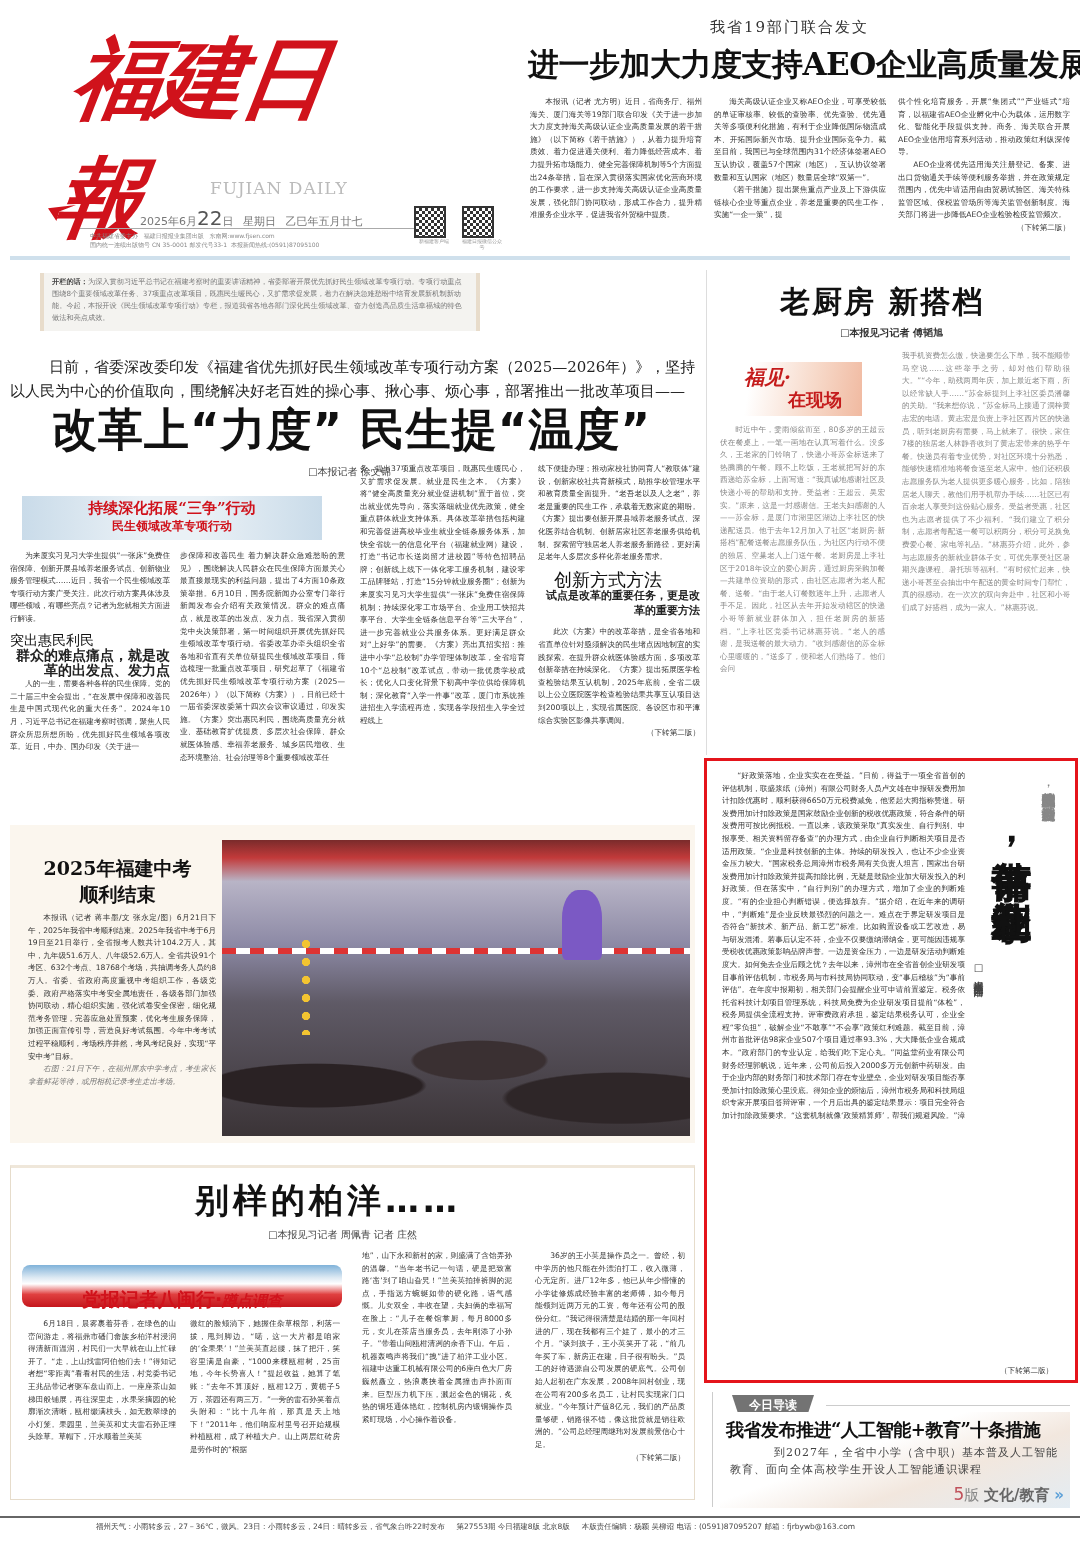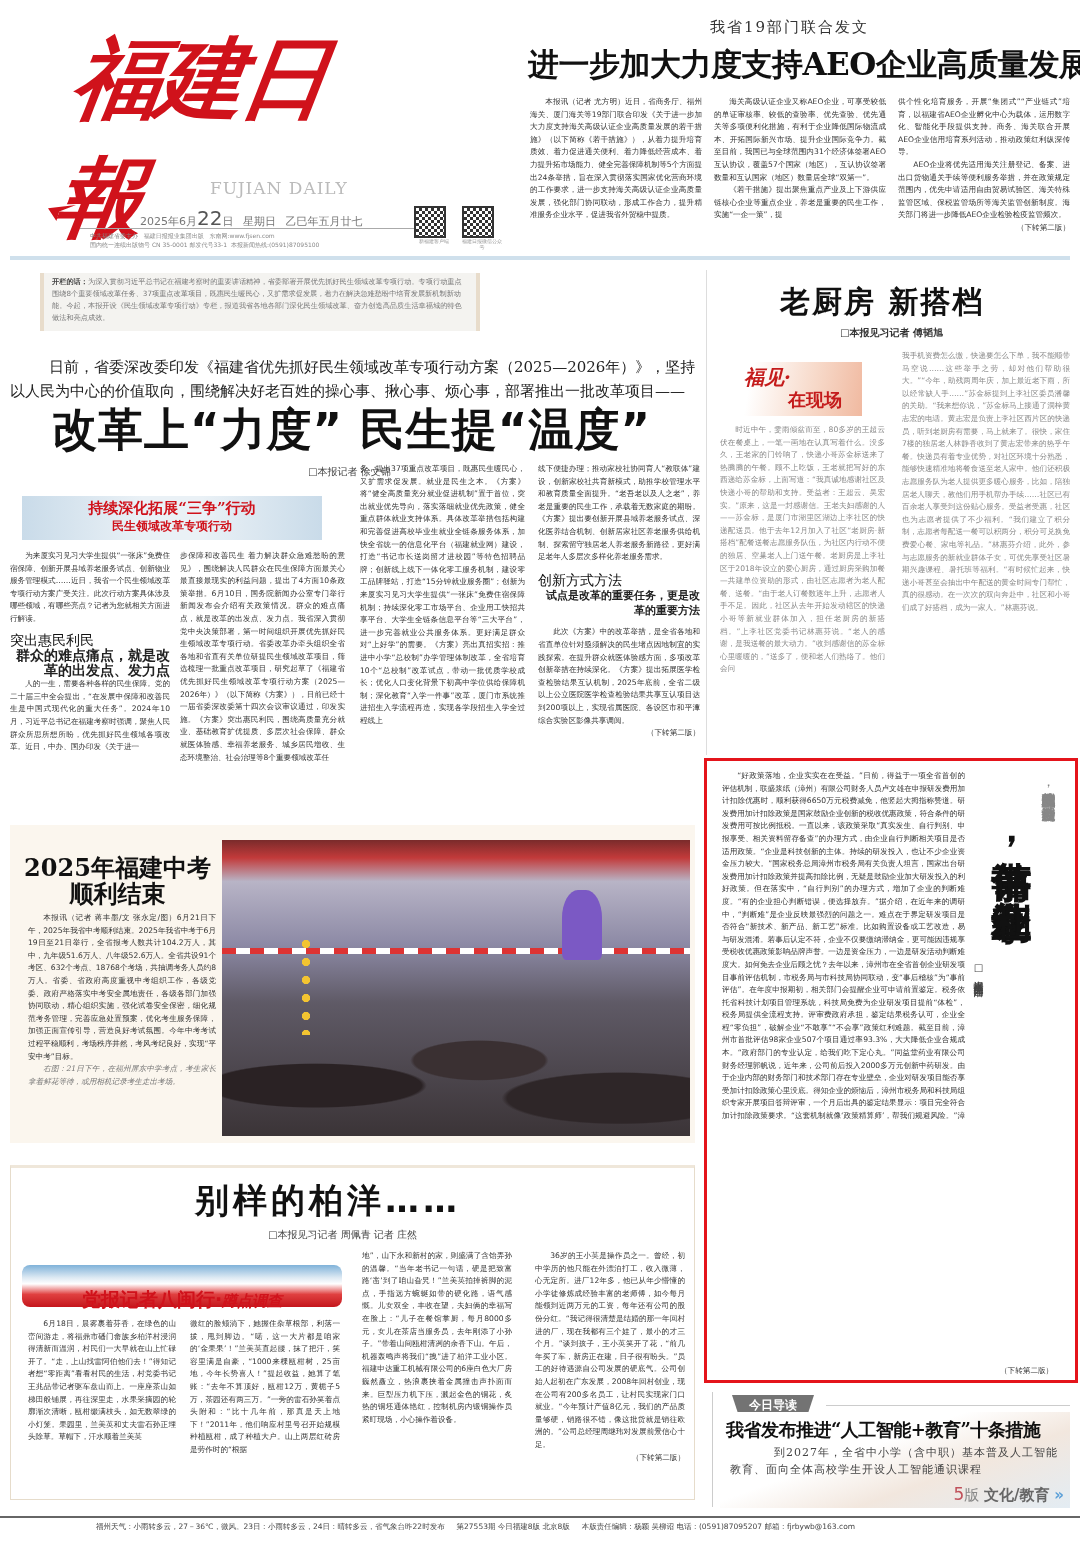--- a/index.html
+++ b/index.html
@@ -88,42 +88,42 @@
   <p>人的一生，需要各种各样的民生保障。党的二十届三中全会提出，“在发展中保障和改善民生是中国式现代化的重大任务”。2024年10月，习近平总书记在福建考察时强调，聚焦人民群众所思所想所盼，优先抓好民生领域各项改革。近日，中办、国办印发《关于进一</p>
 </div>
 <div class="abs body-text" style="left:180px;top:550px;width:165px;height:265px;overflow:hidden">
   <p style="text-indent:0">步保障和改善民生 着力解决群众急难愁盼的意见》，围绕解决人民群众在民生保障方面最关心最直接最现实的利益问题，提出了4方面10条政策举措。6月10日，国务院新闻办公室专门举行新闻发布会介绍有关政策情况。群众的难点痛点，就是改革的出发点、发力点。我省深入贯彻党中央决策部署，第一时间组织开展优先抓好民生领域改革专项行动。省委改革办牵头组织全省各地和省直有关单位研提民生领域改革项目，筛选梳理一批重点改革项目，研究起草了《福建省优先抓好民生领域改革专项行动方案（2025—2026年）》（以下简称《方案》），日前已经十一届省委深改委第十四次会议审议通过，印发实施。《方案》突出惠民利民，围绕高质量充分就业、基础教育扩优提质、多层次社会保障、群众就医体验感、幸福养老服务、城乡居民增收、生态环境整治、社会治理等8个重要领域改革任</p>
 </div>
 <div class="abs body-text" style="left:360px;top:463px;width:165px;height:350px;overflow:hidden">
   <p style="text-indent:0">务，提出37项重点改革项目，既惠民生暖民心，又扩需求促发展。就业是民生之本。《方案》将“健全高质量充分就业促进机制”置于首位，突出就业优先导向，落实落细就业优先政策，健全重点群体就业支持体系。具体改革举措包括构建和完善促进高校毕业生就业全链条服务体系，加快全省统一的信息化平台（福建就业网）建设，打造“书记市长送岗留才进校园”等特色招聘品牌；创新线上线下一体化零工服务机制，建设零工品牌驿站，打造“15分钟就业服务圈”；创新为来厦实习见习大学生提供“一张床”免费住宿保障机制；持续深化零工市场平台、企业用工快招共享平台、大学生全链条信息平台等“三大平台”，进一步完善就业公共服务体系。更好满足群众对“上好学”的需要。《方案》亮出真招实招：推进中小学“总校制”办学管理体制改革，全省培育10个“总校制”改革试点，带动一批优质学校成长；优化人口变化背景下初高中学位供给保障机制；深化教育“入学一件事”改革，厦门市系统推进招生入学流程再造，实现各学段招生入学全过程线上</p>
 </div>
 <div class="abs body-text" style="left:538px;top:463px;width:162px;height:350px;overflow:hidden">
   <p style="text-indent:0">线下便捷办理；推动家校社协同育人“教联体”建设，创新家校社共育新模式，助推学校管理水平和教育质量全面提升。“老吾老以及人之老”，养老是重要的民生工作，承载着无数家庭的期盼。《方案》提出要创新开展县域养老服务试点、深化医养结合机制、创新居家社区养老服务供给机制、探索留守独居老人养老服务新路径，更好满足老年人多层次多样化养老服务需求。</p>
-  <div class="sans" style="font-size:14px;color:#111;margin:10px 0 2px">创新方式方法</div>
+  <div class="sans" style="font-size:18px;color:#111;margin:10px 16px 2px">创新方式方法</div>
   <div class="serif" style="font-size:11px;line-height:15px;font-weight:bold;color:#222;margin-bottom:8px;text-align:right">试点是改革的重要任务，更是改革的重要方法</div>
   <p>此次《方案》中的改革举措，是全省各地和省直单位针对亟须解决的民生堵点因地制宜的实践探索。在提升群众就医体验感方面，多项改革创新举措在持续深化。《方案》提出拓展医学检查检验结果互认机制，2025年底前，全省二级以上公立医院医学检查检验结果共享互认项目达到200项以上，实现省属医院、各设区市和平潭综合实验区影像共享调阅。</p>
   <div style="text-align:right">（下转第二版）</div>
 </div>
 
 <div class="abs" style="left:706px;top:270px;width:1px;height:485px;background:#ddd"></div>
 <div class="abs serif" style="left:780px;top:282px;font-size:30px;font-weight:bold;color:#111;letter-spacing:2px">老厨房 新搭档</div>
 <div class="abs sans" style="left:840px;top:326px;font-size:10px;font-weight:bold;color:#333">□本报见习记者 傅韬旭</div>
 <div class="abs" style="left:740px;top:362px;width:122px;height:54px;background:linear-gradient(100deg,#fff 10%,#f7d9c9 60%,#f0b9a0);">
   <span class="serif" style="position:absolute;left:4px;top:2px;font-size:20px;font-style:italic;font-weight:bold;color:#c41b1b">福见·</span>
   <span class="serif" style="position:absolute;left:48px;top:26px;font-size:18px;font-weight:bold;color:#c41b1b">在现场</span>
 </div>
 <div class="abs body-text" style="left:720px;top:424px;width:165px;height:328px;overflow:hidden;color:#888">
   <p>时近中午，雯雨倾盆而至，80多岁的王超云伏在餐桌上，一笔一画地在认真写着什么。没多久，王老家的门铃响了，快递小哥苏金标送来了热腾腾的午餐。顾不上吃饭，王老就把写好的东西递给苏金标，上面写道：“我真诚地感谢社区及快递小哥的帮助和支持。受益者：王超云、吴宏实。”原来，这是一封感谢信。王老夫妇感谢的人——苏金标，是厦门市湖里区湖边上李社区的快递配送员。他于去年12月加入了社区“老厨房·新搭档”配餐送餐志愿服务队伍，为社区内行动不便的独居、空巢老人上门送午餐。老厨房是上李社区于2018年设立的爱心厨房，通过厨房采购加餐—共建单位资助的形式，由社区志愿者为老人配餐、送餐。“由于老人订餐数逐年上升，志愿者人手不足。因此，社区从去年开始发动辖区的快递小哥等新就业群体加入，担任老厨房的新搭档。”上李社区党委书记林惠芬说。“老人的感谢，是我送餐的最大动力。”收到感谢信的苏金标心里暖暖的，“送多了，便和老人们熟络了。他们会问</p>
 </div>
 <div class="abs body-text" style="left:902px;top:350px;width:168px;height:402px;overflow:hidden;color:#888">
   <p style="text-indent:0">我手机资费怎么缴，快递要怎么下单，我不能顺带马空说……这些举手之劳，却对他们帮助很大。”“今年，助残两周年庆，加上最近老下雨，所以经常缺人手……”苏金标提到上李社区委员潘馨的关助。“我来想你说，”苏金标马上接通了洞梓黄志宏的电话。黄志宏是负责上李社区西片区的快递员，听到老厨房有需要，马上就来了。很快，家住7楼的独居老人林静香收到了黄志宏带来的热乎午餐。快递员有着专业优势，对社区环境十分熟悉，能够快速精准地将餐食送至老人家中。他们还积极志愿服务队为老人提供更多暖心服务，比如，陪独居老人聊天，教他们用手机帮办手续……社区已有百余老人享受到这份贴心服务。受益者受惠，社区也为志愿者提供了不少福利。“我们建立了积分制，志愿者每配送一餐可以积两分，积分可兑换免费爱心餐、家电等礼品。”林惠芬介绍，此外，参与志愿服务的新就业群体子女，可优先享受社区暑期兴趣课程、暑托班等福利。“有时候忙起来，快递小哥甚至会抽出中午配送的黄金时间专门帮忙，真的很感动。在一次次的双向奔赴中，社区和小哥们成了好搭档，成为一家人。”林惠芬说。</p>
 </div>
 
 <div class="abs" style="left:10px;top:825px;width:685px;height:318px;background:#fbf6ee"></div>
-<div class="abs serif" style="left:20px;top:855px;width:195px;text-align:center;font-size:24px;line-height:26px;font-weight:bold;color:#111">
+<div class="abs serif" style="left:20px;top:855px;width:195px;text-align:center;font-size:19px;line-height:26px;font-weight:bold;color:#111">
   <div>2025年福建中考</div>
   <div>顺利结束</div>
 </div>
 <div class="abs body-text" style="left:28px;top:912px;width:188px;height:200px;overflow:hidden">
   <p>本报讯（记者 蒋丰墨/文 张永定/图）6月21日下午，2025年我省中考顺利结束。2025年我省中考于6月19日至21日举行，全省报考人数共计104.2万人，其中，九年级51.6万人、八年级52.6万人。全省共设91个考区、632个考点、18768个考场，共抽调考务人员约8万人。省委、省政府高度重视中考组织工作，各级党委、政府严格落实中考安全属地责任，各级各部门加强协同联动，精心组织实施，强化试卷安全保密，细化规范考务管理，完善应急处置预案，优化考生服务保障，加强正面宣传引导，营造良好考试氛围。今年中考考试过程平稳顺利，考场秩序井然，考风考纪良好，实现“平安中考”目标。</p>
   <p class="serif" style="color:#777;font-style:italic">右图：21日下午，在福州屏东中学考点，考生家长拿着鲜花等待，或用相机记录考生走出考场。</p>
 </div>
 <div class="abs" style="left:222px;top:840px;width:468px;height:296px;overflow:hidden;background:linear-gradient(180deg,#7a2b2b 0,#c23a3a 6%,#b8b4c6 14%,#8d8aa6 35%,#5f5a66 55%,#3b3437 100%)" title="中考考点外等候的家长与走出考场的考生">
   <div style="position:absolute;left:0;top:108px;width:100%;height:6px;background:repeating-linear-gradient(90deg,#d33 0 14px,#fff 14px 28px)"></div>
   <div style="position:absolute;left:340px;top:50px;width:40px;height:70px;background:#7b59c4;border-radius:40% 40% 10% 10%"></div>

